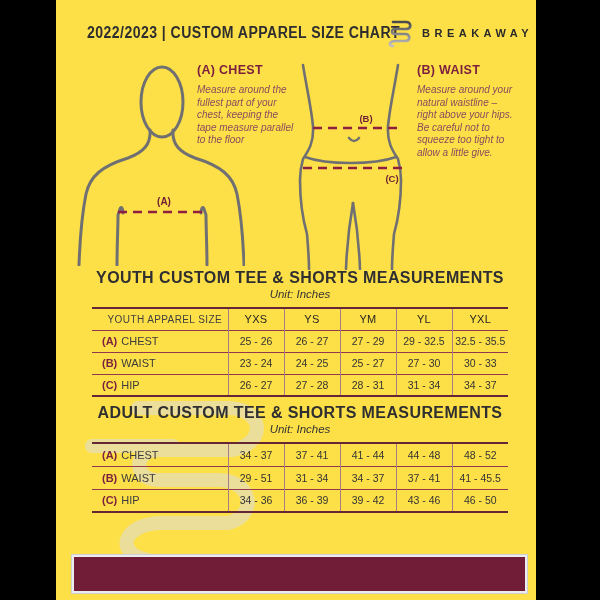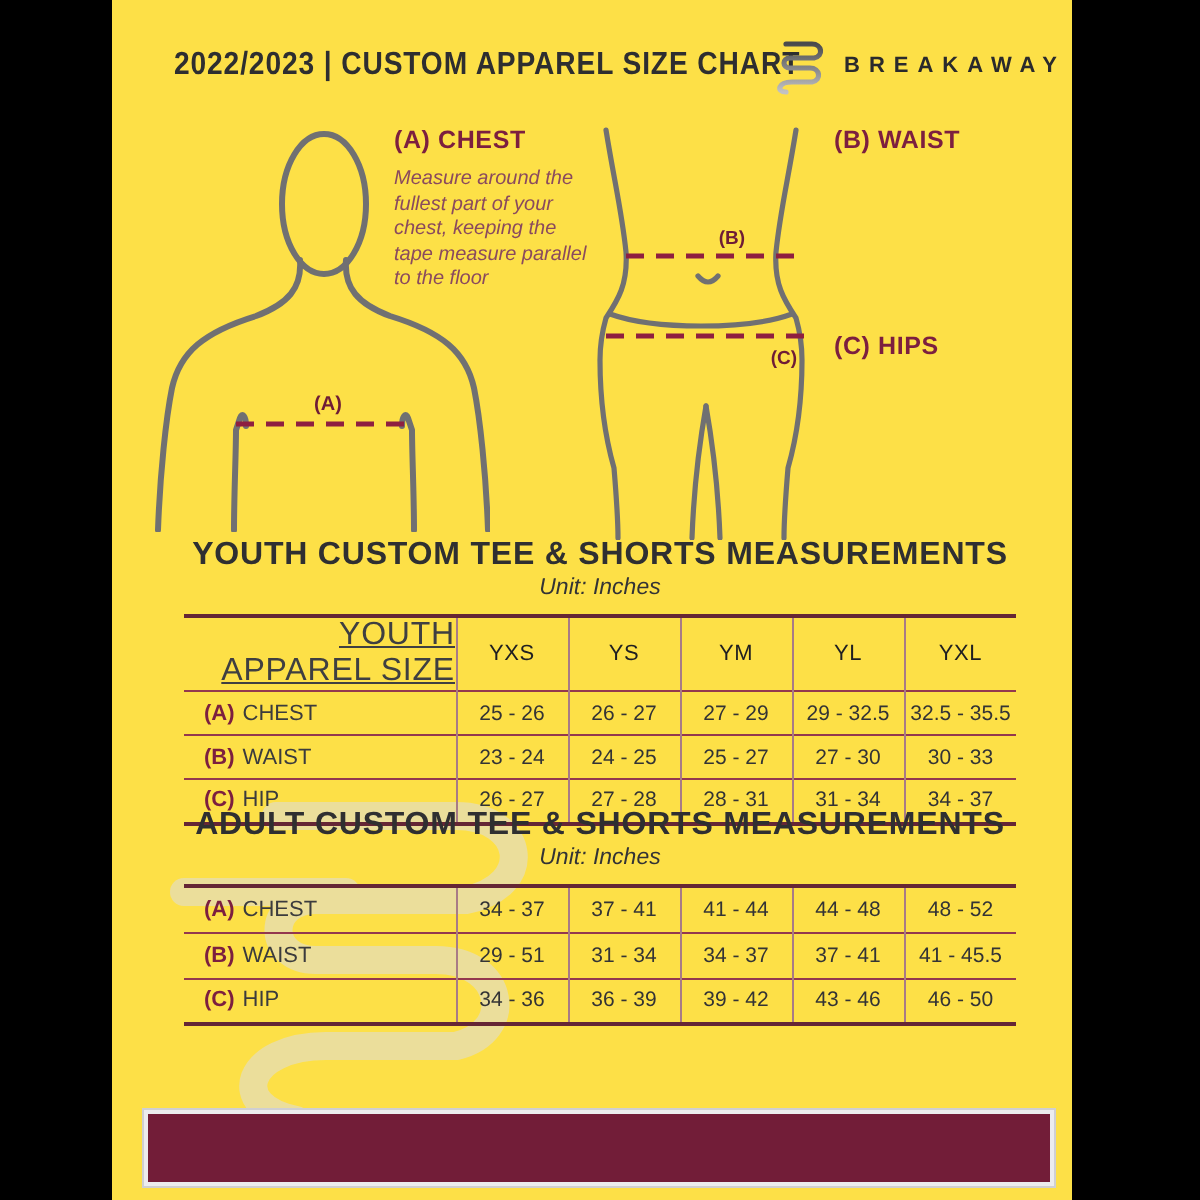--- a/index.html
+++ b/index.html
@@ -28,21 +28,21 @@
 
   table.sizes { border-collapse:collapse; width:416px; table-layout:fixed; background:transparent;
     border-top:2px solid #652635; border-bottom:2px solid #652635; }
   table.sizes td, table.sizes th { border:0; font-weight:normal; vertical-align:middle; }
   table.sizes td + td, table.sizes th + th { border-left:1px solid #a87b86; }
   table.sizes tr + tr { border-top:1.5px solid #93384e; }
   col.c-label { width:136px; }
   tr.hrow { height:22px; }
   tr.drow { height:22px; }
   .adult tr.drow { height:23px; }
-  .cell-lh { text-align:right; padding-left:10px; font-size:16px; color:#3f3f41; letter-spacing:.4px;text-decoration:underline; }
+  .cell-lh { text-align:center; padding-left:10px; font-size:10px; color:#3f3f41; letter-spacing:.4px; }
   .cell-sz { text-align:center; font-size:11px; font-weight:bold; color:#1f1f21; letter-spacing:.3px; }
   .cell-lab { text-align:left; padding-left:10px; font-size:11px; color:#3b3b3d; }
   .cell-lab .pfx { font-weight:bold; color:#7c1f3f; margin-right:4px; }
   .cell-val { text-align:center; font-size:10.5px; color:#333335; }
 
   .watermark { position:absolute; left:22px; top:398px; z-index:0; opacity:.55; }
   .content { position:relative; z-index:1; }
 
   .footer-bar { position:absolute; left:16px; top:555px; width:455px; height:38px; background:#721d38; border:2px solid #ececee; outline:1px solid #cfcfd2; }
 </style>
@@ -108,23 +108,28 @@
       <div class="guide-col" style="left:141px; top:63px;">
         <div class="guide-h">(A) CHEST</div>
         <div class="guide-d">Measure around the
 fullest part of your
 chest, keeping the
 tape measure parallel
 to the floor</div>
       </div>
       <div class="guide-col" style="left:361px; top:63px;">
         <div class="guide-h">(B) WAIST</div>
+        <div class="guide-d">Measure around your
+natural waistline –
+right above your hips.
+Be careful not to
+squeeze too tight to
+allow a little give.</div>
       </div>
       <div class="guide-col" style="left:361px; top:166px;">
-        <div class="guide-h">(C) HIPS</div>
       </div>
 
       <div class="section" style="top:269px;">
         <div class="sec-title">YOUTH CUSTOM TEE &amp; SHORTS MEASUREMENTS</div>
         <div class="sec-unit">Unit: Inches</div>
         <table class="sizes youth">
           <colgroup>
               <col class="c-label">
               <col>
               <col>

